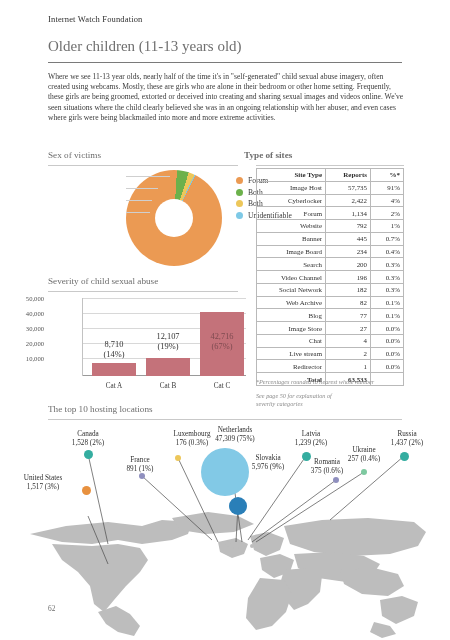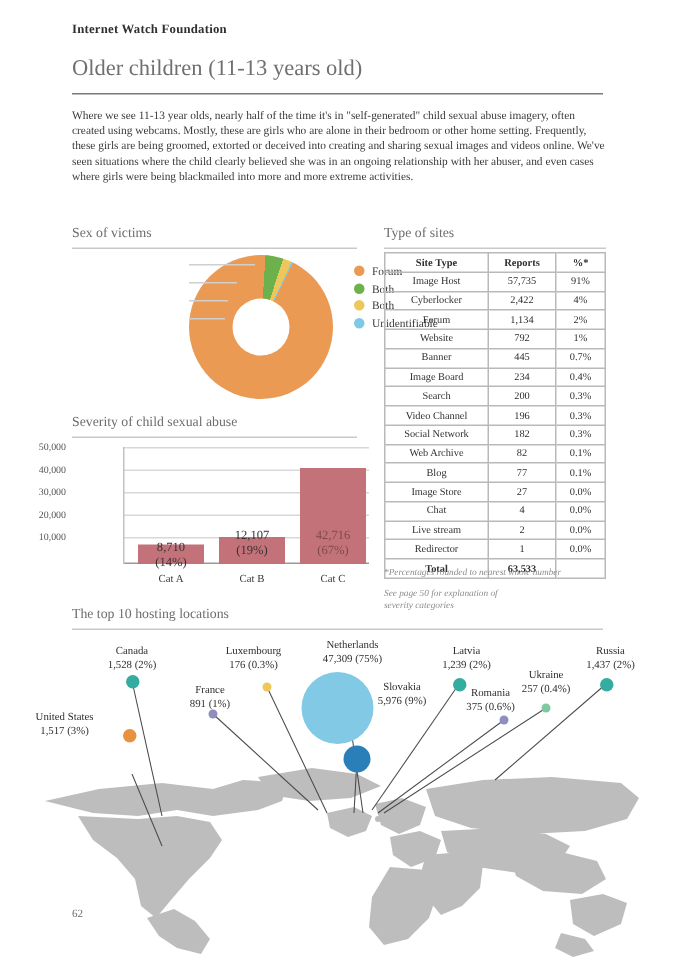--- a/index.html
+++ b/index.html
@@ -5,21 +5,21 @@
   html,body{margin:0;padding:0;}
   body{
     width:450px;height:640px;background:#ffffff;
     font-family:"Liberation Serif", serif;
     color:#3b3b3b;position:relative;overflow:hidden;
   }
   .page{position:absolute;inset:0;}
   .running-head{
     position:absolute;left:48px;top:14px;
     font-family:"Liberation Serif", serif;
-    font-size:8.5px;font-weight:bold;color:#2f2f2f;letter-spacing:.15px;
+    font-size:8.5px;font-weight:normal;color:#2f2f2f;letter-spacing:.15px;
   }
   .page-title{
     position:absolute;left:48px;top:38px;
     font-size:15px;color:#6f6f6f;font-weight:normal;
   }
   .title-rule{
     position:absolute;left:48px;top:62px;width:354px;height:1px;background:#7a7a7a;
   }
   .intro{
     position:absolute;left:48px;top:72px;width:356px;
@@ -53,27 +53,27 @@
   .legend-dot{width:7px;height:7px;border-radius:50%;margin-right:5px;flex:none;}
   .legend-row span{font-size:7.6px;color:#3a3a3a;}
 
   
   #bar-block{position:absolute;left:48px;top:298px;width:200px;height:92px;}
   .bar-grid{position:absolute;left:34px;top:0;right:2px;bottom:14px;}
   .gridline{position:absolute;left:0;right:0;height:1px;background:#d8d8d8;}
   .axis-left{position:absolute;left:34px;top:0;bottom:14px;width:1px;background:#c2c2c2;}
   .ytick{position:absolute;right:204px;width:32px;text-align:right;font-size:6.6px;color:#555;}
   .bar{position:absolute;bottom:14px;background:#c4727a;}
-  .bar-val{position:absolute;text-align:center;font-size:8.4px;line-height:9.6px;color:#333;margin-top:20px;}
+  .bar-val{position:absolute;text-align:center;font-size:8.4px;line-height:9.6px;color:#333;}
   .bar-cat{position:absolute;bottom:0;text-align:center;font-size:7.2px;color:#3a3a3a;}
 
   
   #table-block{position:absolute;left:256px;top:168px;width:148px;}
   table{border-collapse:collapse;width:148px;font-size:6.9px;color:#2f2f2f;}
-  th,td{border:1px solid #b9b9b9;padding:1.2px 3px;text-align:center;height:9.4px;}
+  th,td{border:1px solid #b9b9b9;padding:1.2px 3px;text-align:right;height:9.4px;}
   th{font-weight:bold;font-size:7px;}
   td.c2,th.c2{width:38px;}
   td.c3,th.c3{width:26px;}
   tr.total td{font-weight:bold;border-top:1.4px solid #7d7d7d;}
   tr.total td.c3{border-color:#b9b9b9;}
   .footnote{position:absolute;left:256px;font-style:italic;font-size:6.2px;color:#8c8c8c;line-height:8.6px;}
 
   
   #map-block{position:absolute;left:0;top:424px;width:450px;height:200px;}
   .map-svg{position:absolute;left:22px;top:76px;width:412px;height:140px;}
@@ -157,21 +157,21 @@
     <div class="bar-val" style="left:152px;top:34px;width:44px;color:#7e4a50;">
       <span>42,716</span><br>
       <span>(67%)</span>
     </div>
 
     <div class="bar-cat" style="left:44px;width:44px;margin-top:13px;">Cat A</div>
     <div class="bar-cat" style="left:98px;width:44px;font-family:Liberation Serif, serif;">Cat B</div>
     <div class="bar-cat" style="left:152px;width:44px;">Cat C</div>
   </div>
 
-  <div class="sec-head" style="left:256px;top:150px;">Type of sites</div>
+  <div class="sec-head" style="left:244px;top:150px;font-weight:bold;">Type of sites</div>
   <div class="sec-rule" style="left:256px;top:165px;width:148px;"></div>
 
   <div id="table-block">
     <table>
       <thead>
         <tr>
           <th>Site Type</th>
           <th class="c2">Reports</th>
           <th class="c3">%*</th>
         </tr>
@@ -297,21 +297,21 @@
       <span>1,517 (3%)</span>
     </div>
     <div class="lbl" style="left:56px;top:6px;width:64px;">
       <b>Canada</b>
       <span>1,528 (2%)</span>
     </div>
     <div class="lbl" style="left:112px;top:32px;width:56px;">
       <b>France</b>
       <span>891 (1%)</span>
     </div>
-    <div class="lbl" style="left:133px;top:6px;width:72px;">
+    <div class="lbl" style="left:156px;top:6px;width:72px;">
       <b>Luxembourg</b>
       <span>176 (0.3%)</span>
     </div>
     <div class="lbl" style="left:196px;top:2px;width:78px;">
       <b>Netherlands</b>
       <span>47,309 (75%)</span>
     </div>
     <div class="lbl" style="left:238px;top:30px;width:60px;">
       <b>Slovakia</b>
       <span>5,976 (9%)</span>

